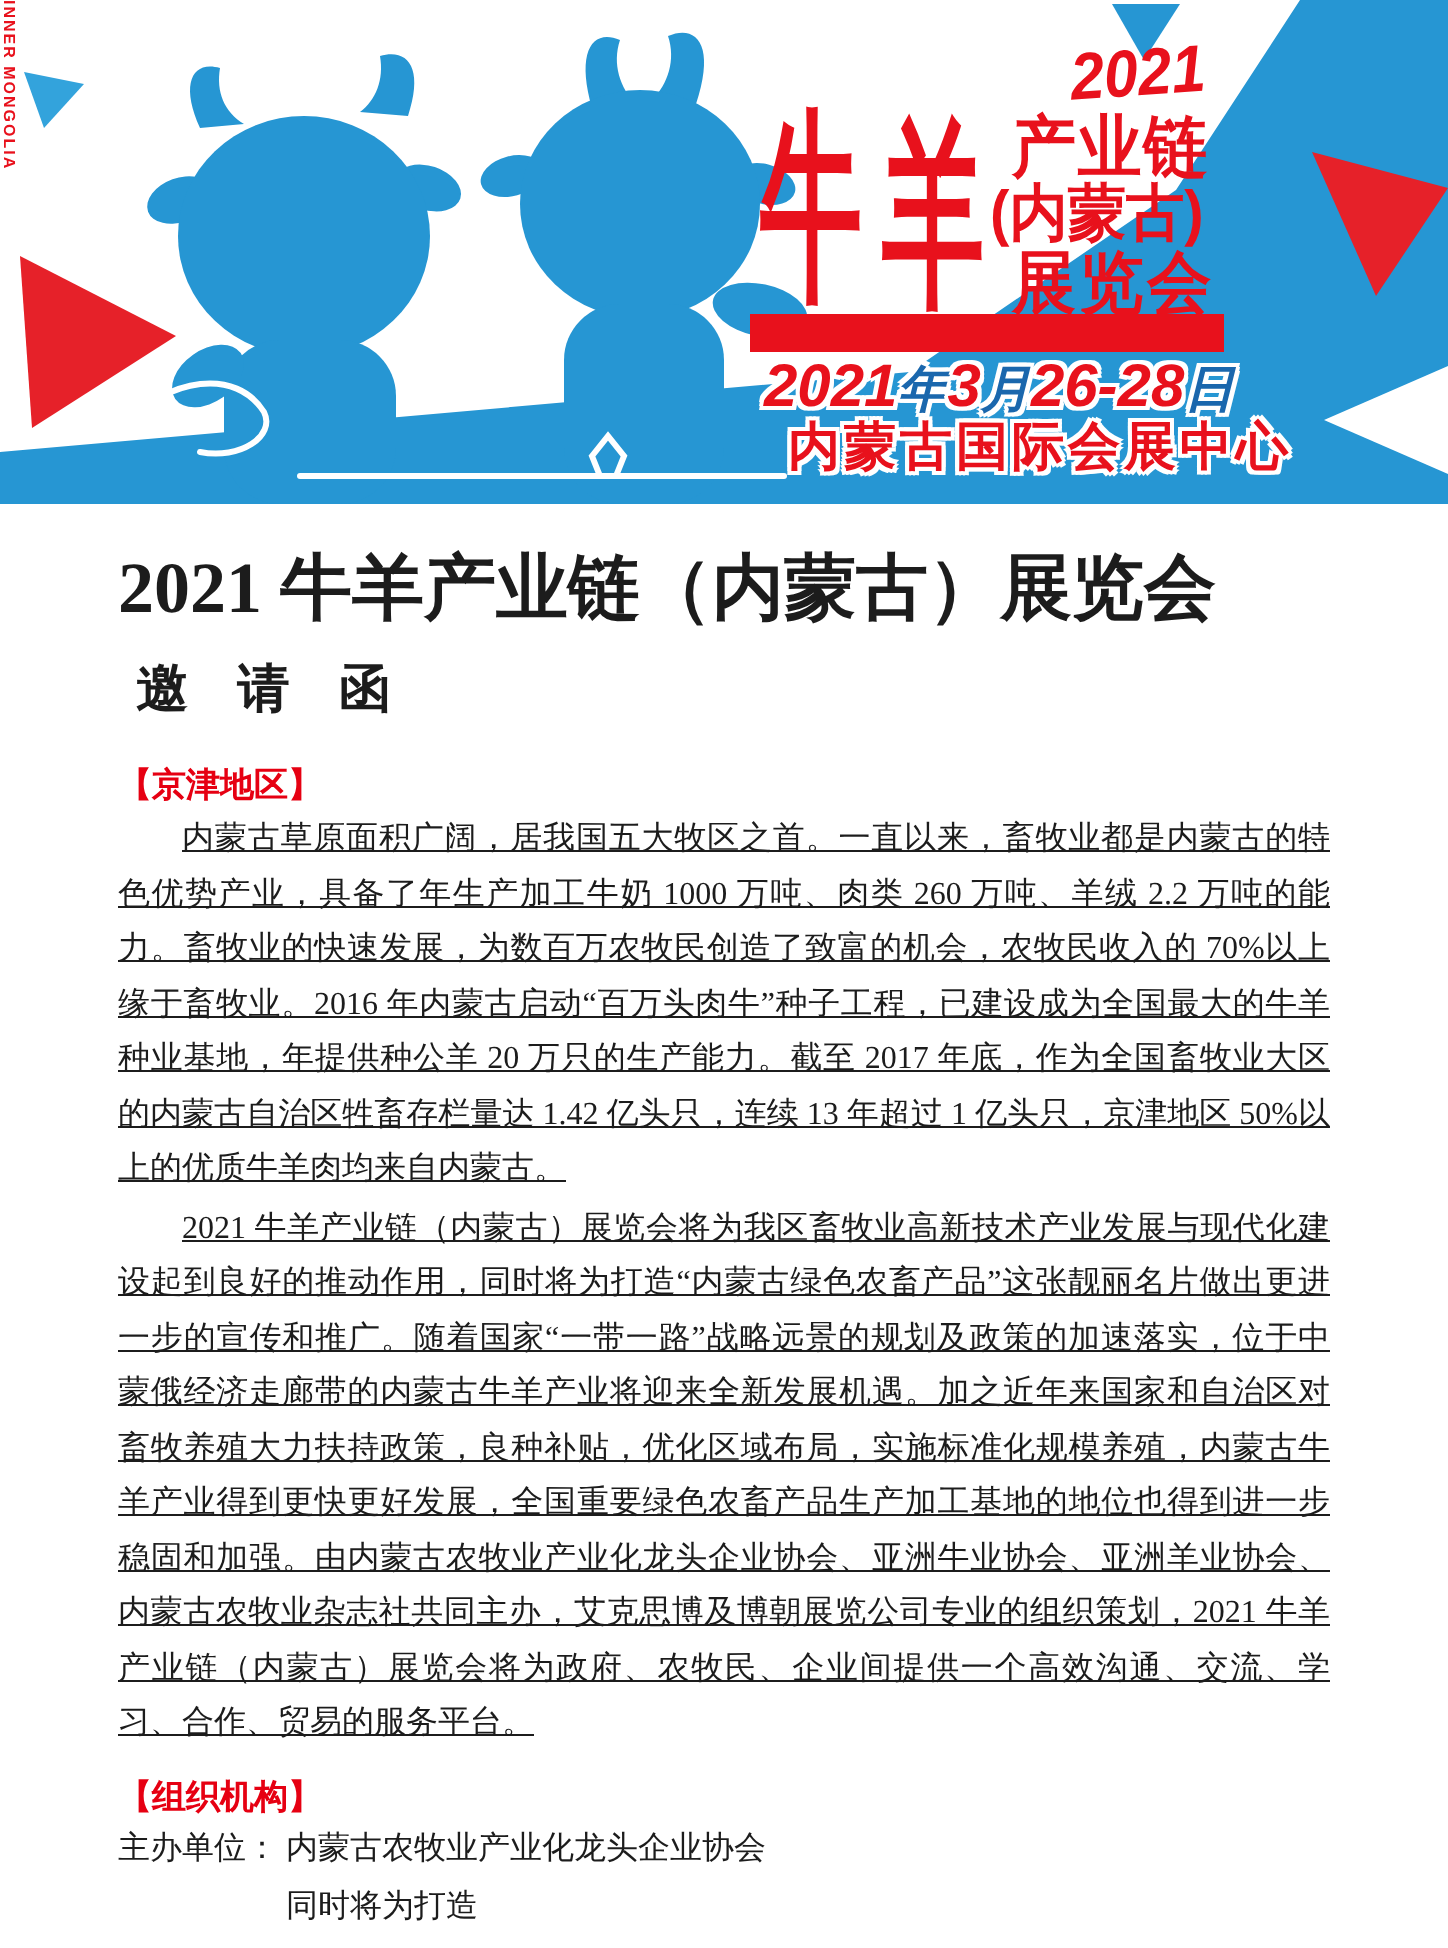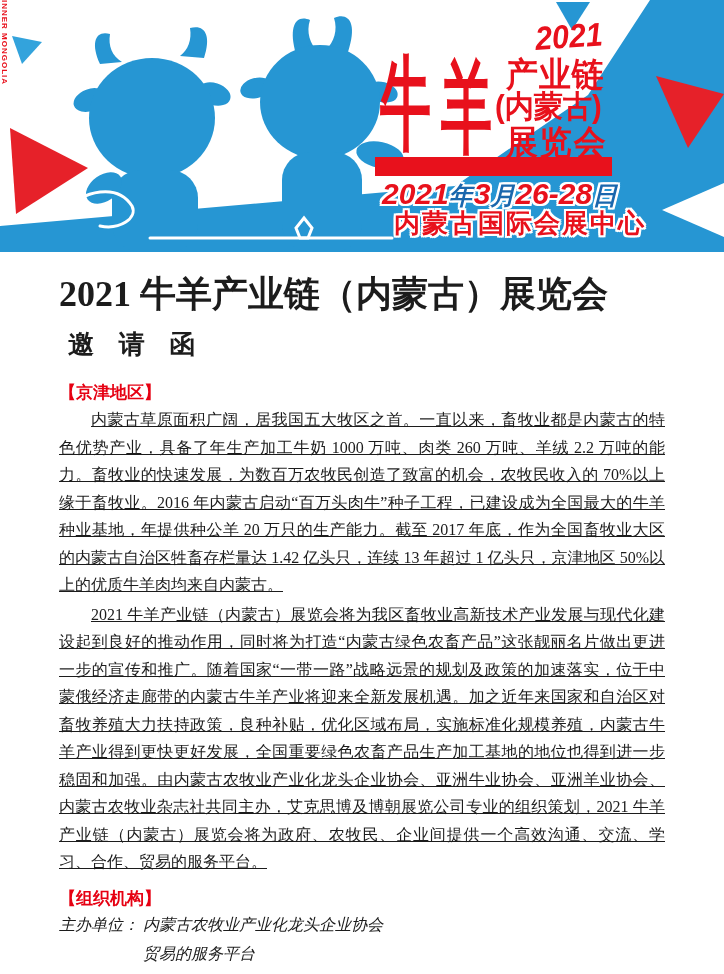--- a/index.html
+++ b/index.html
@@ -30,21 +30,21 @@
   
   .doc{
     padding:8px 59px 0;
     font-family:"Liberation Serif","DejaVu Serif",serif;
     color:#1c1c1c;
   }
   .doc-title{font-size:36px;font-weight:bold;margin:10px 0 0;}
   .doc-title2{font-size:26px;font-weight:bold;text-align:left;margin:8px 0 0;letter-spacing:.35em;text-indent:.35em;}
   .sec-h{color:#e60012;font-weight:bold;font-size:17px;line-height:22px;margin-top:20px;}
   .para{font-size:16px;line-height:27.5px;text-align:justify;text-indent:2em;margin:2px 0 0;text-decoration:underline;}
-  .org-row{font-size:16px;line-height:29px;font-style:italic;}
+  .org-row{font-size:16px;line-height:29px;}
   .org-row .lbl{margin-right:4px;}
   .org-row.indent{padding-left:84px;}
 </style>
 </head>
 <body>
 
 <div class="banner">
   <svg width="724" height="252" viewBox="0 0 724 252">
 
     <polygon points="0,226 455,186 588,95 650,0 724,0 724,252 0,252" fill="#2696d3"></polygon>
@@ -107,19 +107,19 @@
 
   <div class="sec-h">【京津地区】</div>
   <p class="para">内蒙古草原面积广阔，居我国五大牧区之首。一直以来，畜牧业都是内蒙古的特色优势产业，具备了年生产加工牛奶 1000 万吨、肉类 260 万吨、羊绒 2.2 万吨的能力。畜牧业的快速发展，为数百万农牧民创造了致富的机会，农牧民收入的 70%以上缘于畜牧业。2016 年内蒙古启动“百万头肉牛”种子工程，已建设成为全国最大的牛羊种业基地，年提供种公羊 20 万只的生产能力。截至 2017 年底，作为全国畜牧业大区的内蒙古自治区牲畜存栏量达 1.42 亿头只，连续 13 年超过 1 亿头只，京津地区 50%以上的优质牛羊肉均来自内蒙古。</p>
   <p class="para">2021 牛羊产业链（内蒙古）展览会将为我区畜牧业高新技术产业发展与现代化建设起到良好的推动作用，同时将为打造“内蒙古绿色农畜产品”这张靓丽名片做出更进一步的宣传和推广。随着国家“一带一路”战略远景的规划及政策的加速落实，位于中蒙俄经济走廊带的内蒙古牛羊产业将迎来全新发展机遇。加之近年来国家和自治区对畜牧养殖大力扶持政策，良种补贴，优化区域布局，实施标准化规模养殖，内蒙古牛羊产业得到更快更好发展，全国重要绿色农畜产品生产加工基地的地位也得到进一步稳固和加强。由内蒙古农牧业产业化龙头企业协会、亚洲牛业协会、亚洲羊业协会、内蒙古农牧业杂志社共同主办，艾克思博及博朝展览公司专业的组织策划，2021 牛羊产业链（内蒙古）展览会将为政府、农牧民、企业间提供一个高效沟通、交流、学习、合作、贸易的服务平台。</p>
 
   <div class="sec-h" style="margin-top:12px;">【组织机构】</div>
   <div class="org-row">
     <span class="lbl">主办单位：</span><span>内蒙古农牧业产业化龙头企业协会</span>
   </div>
   <div class="org-row indent">
-    <span>贸易的服务平台</span>
+    <span>同时将为打造</span>
   </div>
   <div class="org-row indent">
     
   </div>
 
 </div>
 
 </body></html>

